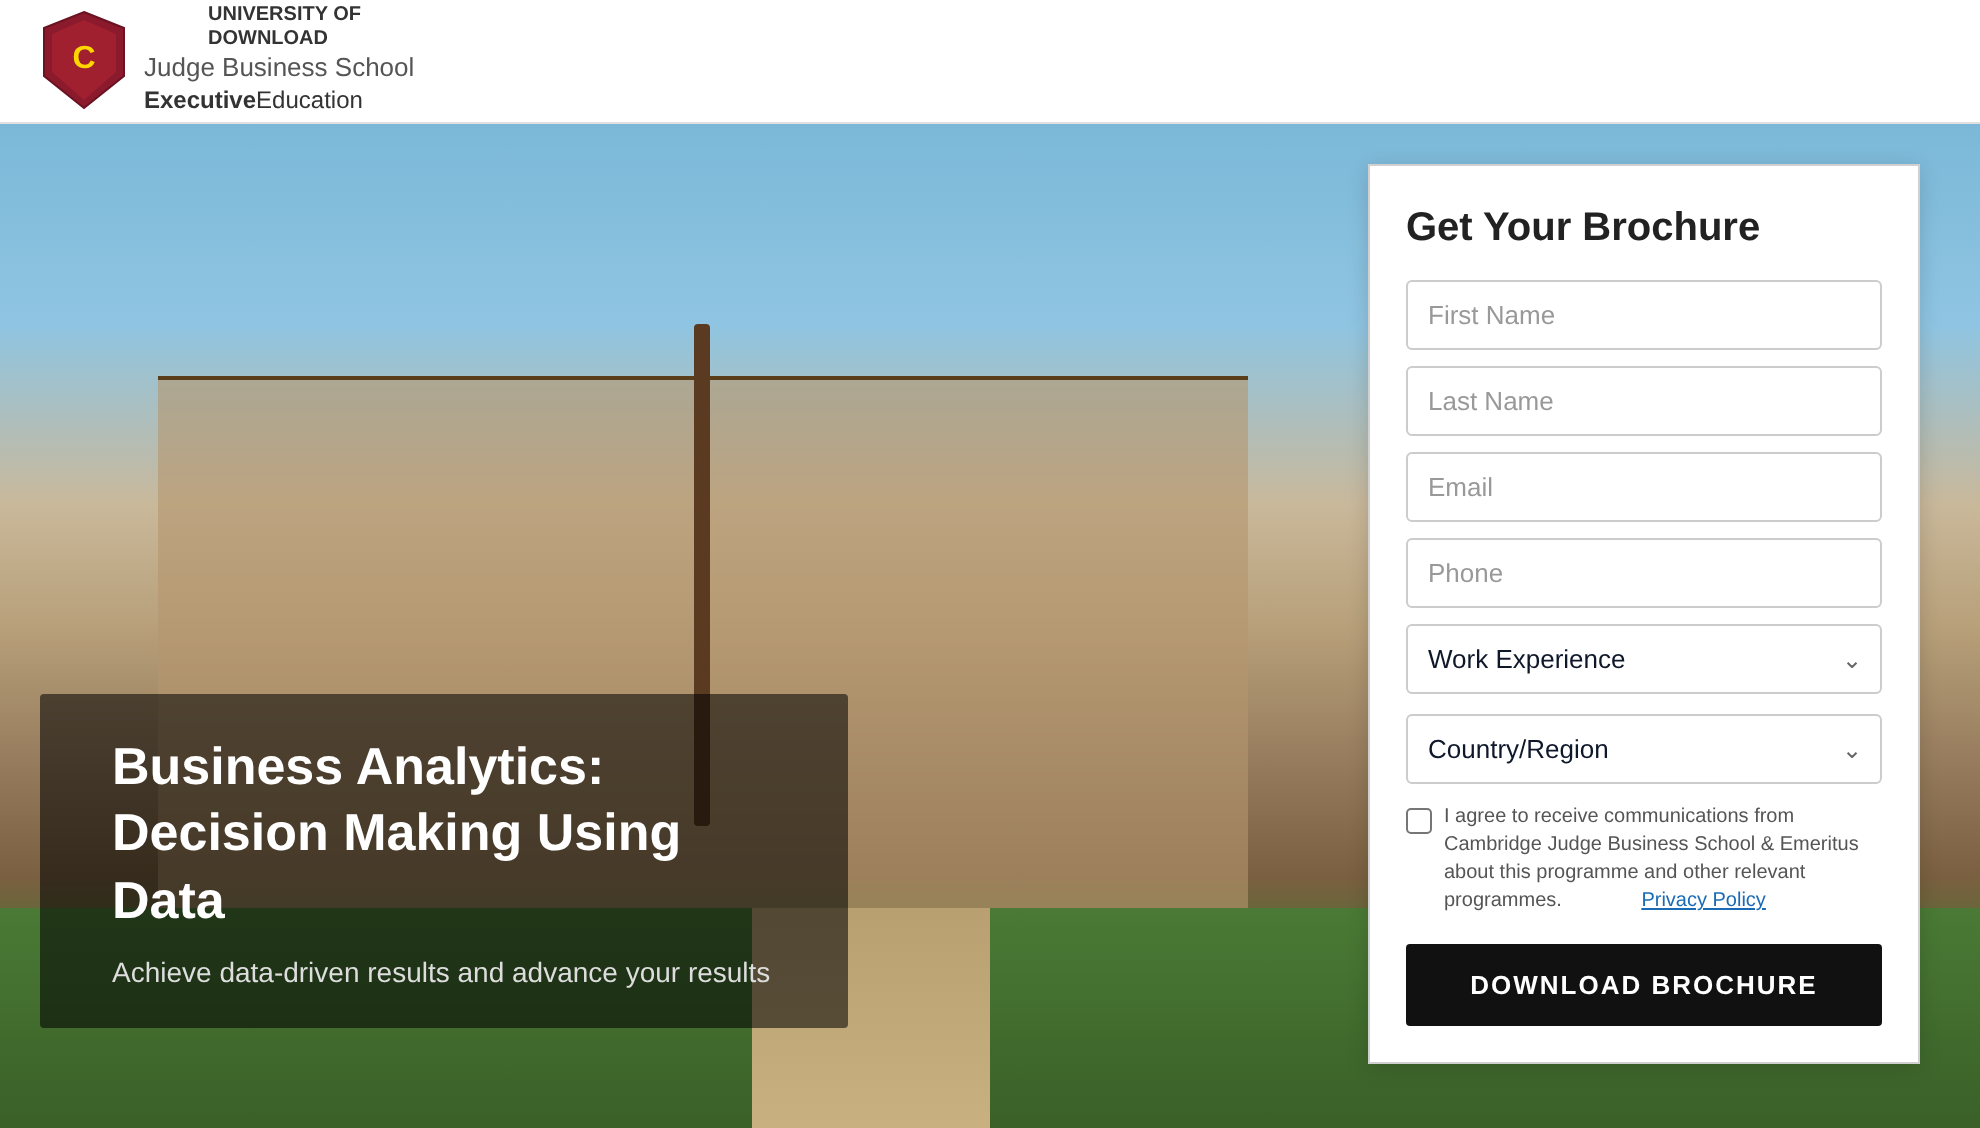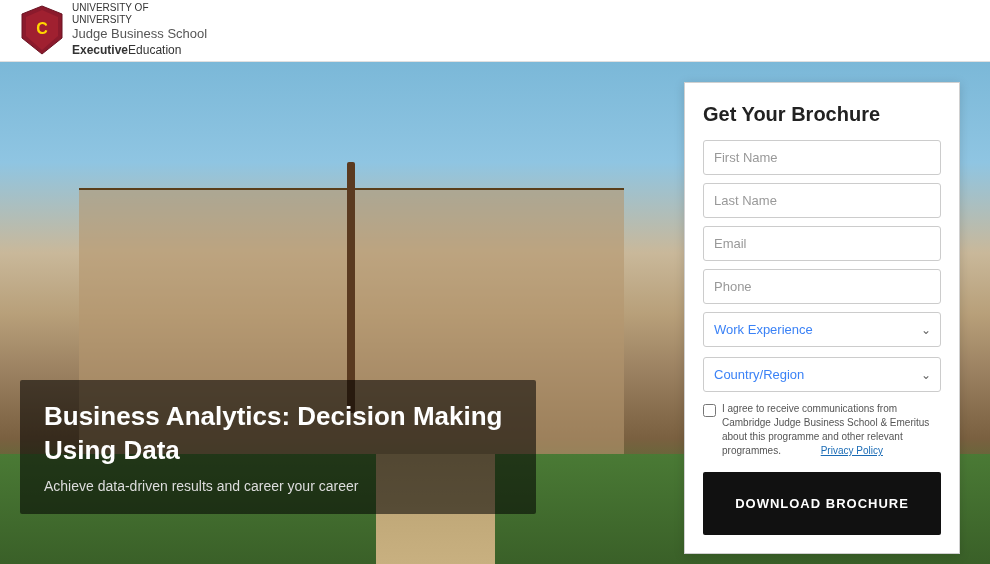--- a/index.html
+++ b/index.html
@@ -16,23 +16,24 @@
       position: relative;
       z-index: 10;
     }
     .logo-text-block {
       display: flex;
       flex-direction: column;
       margin-left: 8px;
     }
     .logo-top-text {
       font-size: 10px;
-      font-weight: normal;
+      font-weight: bold;
       color: #333;
       line-height: 1.2;
+      margin-left: 32px;
     }
     .logo-sub-text {
       font-size: 13px;
       color: #555;
       line-height: 1.2;
     }
     .logo-exec {
       font-size: 12px;
       color: #333;
       line-height: 1.4;
@@ -57,23 +58,23 @@
       top: 0; left: 0; right: 0;
       height: 45%;
       background: linear-gradient(180deg, #5fa8d3 0%, #80bde0 50%, #a5cfe8 100%);
     }
 
     
     .hero-text-overlay {
       position: absolute;
       bottom: 50px;
       left: 20px;
-      width: 516px;
+      width: 404px;
       background: rgba(0,0,0,0.55);
-      padding: 20px 24px;
+      padding: 20px 36px;
       border-radius: 2px;
     }
     .hero-title {
       color: #fff;
       font-size: 26px;
       font-weight: bold;
       line-height: 1.3;
       margin-bottom: 10px;
     }
     .hero-subtitle {
@@ -116,21 +117,21 @@
     .select-wrapper {
       position: relative;
       margin-bottom: 10px;
     }
     .form-select {
       width: 100%;
       border: 1px solid #ccc;
       border-radius: 3px;
       padding: 9px 30px 9px 10px;
       font-size: 13px;
-      color: #3b82f6;
+      color: #0f172a;
       background: #fff;
       appearance: none;
       -webkit-appearance: none;
       outline: none;
       cursor: pointer;
     }
     .select-arrow {
       position: absolute;
       right: 10px;
       top: 50%;
@@ -158,21 +159,21 @@
     .checkbox-text a {
       color: #1a6bb5;
       text-decoration: underline;
       padding-left: 37px;
     }
     .download-btn {
       width: 100%;
       background: #111;
       color: #fff;
       border: none;
-      padding: 24px 10px;
+      padding: 13px 10px;
       font-size: 13px;
       font-weight: bold;
       letter-spacing: 1px;
       cursor: pointer;
       border-radius: 2px;
       text-transform: uppercase;
     }
 
     
     .shield-svg {
@@ -186,21 +187,21 @@
 <div id="header">
   <div style="display:flex; align-items:center;">
 
     <svg class="shield-svg" viewBox="0 0 44 52" xmlns="http://www.w3.org/2000/svg">
       <polygon points="22,2 42,10 42,34 22,50 2,34 2,10" fill="#8b1a2c" stroke="#6a1322" stroke-width="1"></polygon>
       <polygon points="22,6 38,13 38,32 22,46 6,32 6,13" fill="#a02030"></polygon>
       <text x="22" y="30" text-anchor="middle" fill="#ffd700" font-size="16" font-weight="bold">C</text>
     </svg>
     <div class="logo-text-block">
       <span class="logo-top-text">UNIVERSITY OF</span>
-      <span class="logo-top-text">UNIVERSITY</span>
+      <span class="logo-top-text">DOWNLOAD</span>
       <span class="logo-sub-text">Judge Business School</span>
       <span class="logo-exec">
         <strong>Executive</strong><span>Education</span>
       </span>
     </div>
   </div>
 </div>
 
 <div id="hero">
 
@@ -214,21 +215,21 @@
   </div>
 
   <div style="position:absolute; top:20%; left:35%; width:8px; height:50%; background: #5a3a20; border-radius:2px;"></div>
 
   <div style="position:absolute; bottom:0; left:0; right:0; height:22%; background: linear-gradient(180deg, #4a7a35 0%, #3a6028 100%);"></div>
 
   <div style="position:absolute; bottom:0; left:38%; width:12%; height:22%; background: linear-gradient(180deg, #b8a070 0%, #c8b080 100%);"></div>
 
   <div class="hero-text-overlay">
     <div class="hero-title">Business Analytics: Decision Making Using Data</div>
-    <div class="hero-subtitle">Achieve data-driven results and career your career</div>
+    <div class="hero-subtitle">Achieve data-driven results and advance your results</div>
   </div>
 
   <div id="brochure-panel">
     <div class="panel-title">Get Your Brochure</div>
 
     <input type="text" class="form-field" placeholder="First Name" style="">
 
     <input type="text" class="form-field" placeholder="Last Name" style="">
 
     <input type="email" class="form-field" placeholder="Email" style="">

